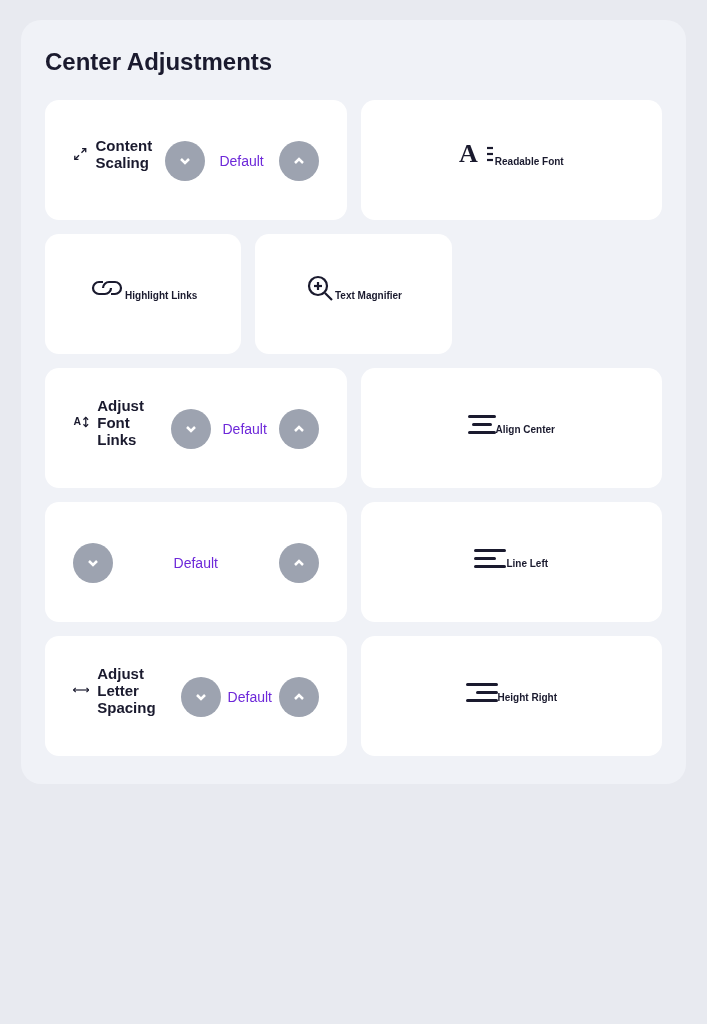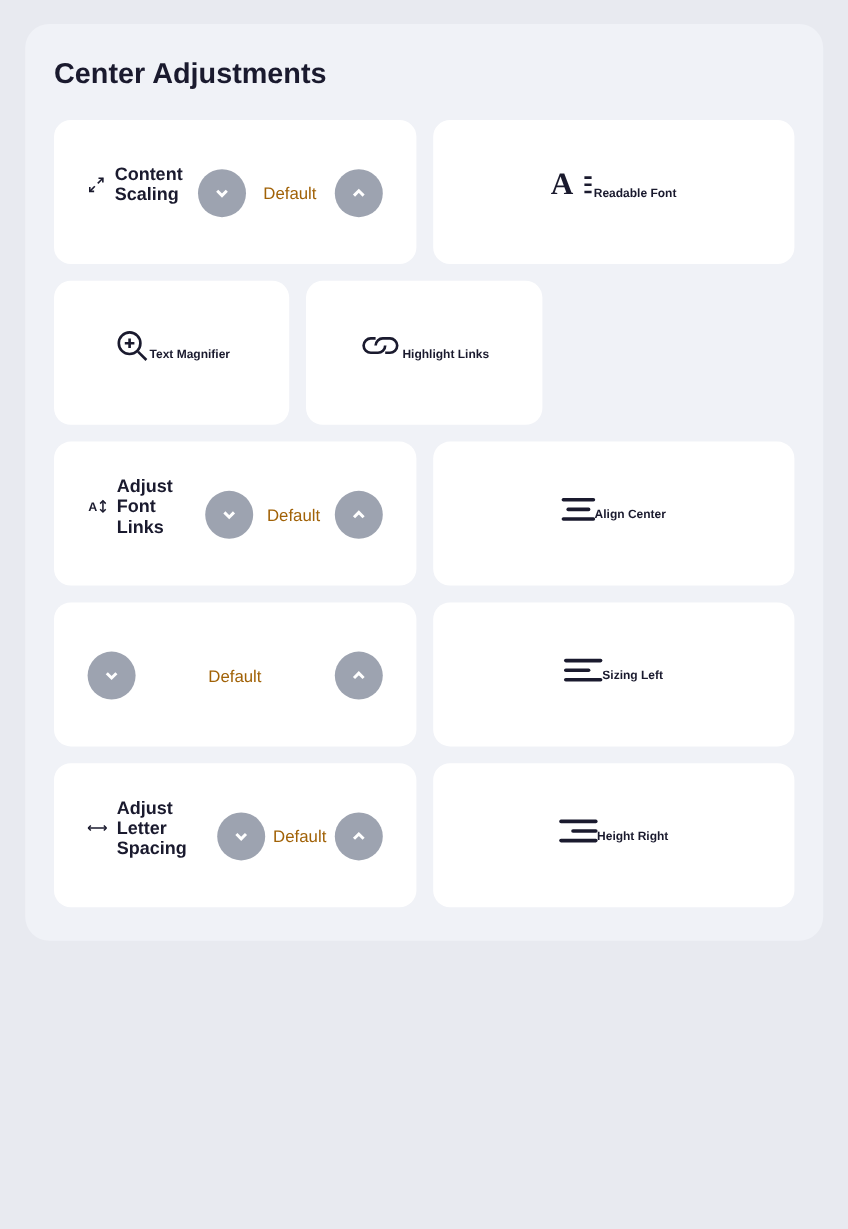--- a/index.html
+++ b/index.html
@@ -74,21 +74,21 @@
       align-items: center;
       justify-content: center;
       color: #fff;
       font-size: 16px;
       flex-shrink: 0;
     }
     .stepper-value {
       flex: 1;
       text-align: center;
       font-size: 14px;
-      color: #a16207;
+      color: #6d28d9;
       font-weight: 500;
     }
   </style>
 </head>
 <body>
 
 <div class="panel">
   <div class="panel-title">Center Adjustments</div>
 
   <div class="grid" style="margin-bottom:14px;">
@@ -129,38 +129,38 @@
       </div>
       <span class="card-label">Readable Font</span>
     </div>
   </div>
 
   <div style="display:grid; grid-template-columns:1fr 1fr 1fr; gap:14px; margin-bottom:14px;">
 
 
     <div class="card" style="cursor:pointer; min-height:120px;">
       <div style="margin-bottom:10px;">
+        <svg width="36" height="22" viewBox="0 0 36 22" fill="none" stroke="#1a1a2e" stroke-width="2.2">
+          <path d="M14 11 C14 7.5 17 5 20 5 L26 5 C29 5 32 7.5 32 11 C32 14.5 29 17 26 17 L22 17"></path>
+          <path d="M22 11 C22 14.5 19 17 16 17 L10 17 C7 17 4 14.5 4 11 C4 7.5 7 5 10 5 L14 5"></path>
+        </svg>
+      </div>
+      <span class="card-label">Highlight Links</span>
+    </div>
+
+    <div class="card" style="cursor:pointer; min-height:120px;">
+      <div style="margin-bottom:10px;">
         <svg width="30" height="30" viewBox="0 0 30 30" fill="none" stroke="#1a1a2e" stroke-width="2.2">
           <circle cx="13" cy="13" r="9"></circle>
           <line x1="20" y1="20" x2="27" y2="27"></line>
           <line x1="13" y1="9" x2="13" y2="17"></line>
           <line x1="9" y1="13" x2="17" y2="13"></line>
         </svg>
       </div>
       <span class="card-label">Text Magnifier</span>
-    </div>
-
-    <div class="card" style="cursor:pointer; min-height:120px;">
-      <div style="margin-bottom:10px;">
-        <svg width="36" height="22" viewBox="0 0 36 22" fill="none" stroke="#1a1a2e" stroke-width="2.2">
-          <path d="M14 11 C14 7.5 17 5 20 5 L26 5 C29 5 32 7.5 32 11 C32 14.5 29 17 26 17 L22 17"></path>
-          <path d="M22 11 C22 14.5 19 17 16 17 L10 17 C7 17 4 14.5 4 11 C4 7.5 7 5 10 5 L14 5"></path>
-        </svg>
-      </div>
-      <span class="card-label">Highlight Links</span>
     </div>
   </div>
 
   <div class="grid" style="margin-bottom:14px;">
 
     <div class="card" style="min-height:120px;">
       <div class="card-header">
         <svg width="28" height="28" viewBox="0 0 28 28" fill="none" stroke="#1a1a2e" stroke-width="2.2">
           <text x="1" y="20" font-size="18" font-weight="700" fill="#1a1a2e" stroke="none" font-family="Arial, sans-serif">A</text>
           <line x1="22" y1="6" x2="22" y2="22"></line>
@@ -211,21 +211,21 @@
         </button>
       </div>
     </div>
 
     <div class="card" style="cursor:pointer; min-height:120px;">
       <div style="margin-bottom:10px; display:flex; flex-direction:column; gap:5px; align-items:flex-start; width:32px;">
         <div style="width:32px; height:3px; background:#1a1a2e; border-radius:2px;"></div>
         <div style="width:22px; height:3px; background:#1a1a2e; border-radius:2px;"></div>
         <div style="width:32px; height:3px; background:#1a1a2e; border-radius:2px;"></div>
       </div>
-      <span class="card-label">Sizing Left</span>
+      <span class="card-label">Line Left</span>
     </div>
   </div>
 
   <div class="grid">
 
     <div class="card" style="min-height:120px;">
       <div class="card-header">
         <svg width="30" height="20" viewBox="0 0 30 20" fill="none" stroke="#1a1a2e" stroke-width="2.2">
           <line x1="1" y1="10" x2="29" y2="10"></line>
           <polyline points="5,6 1,10 5,14"></polyline>

